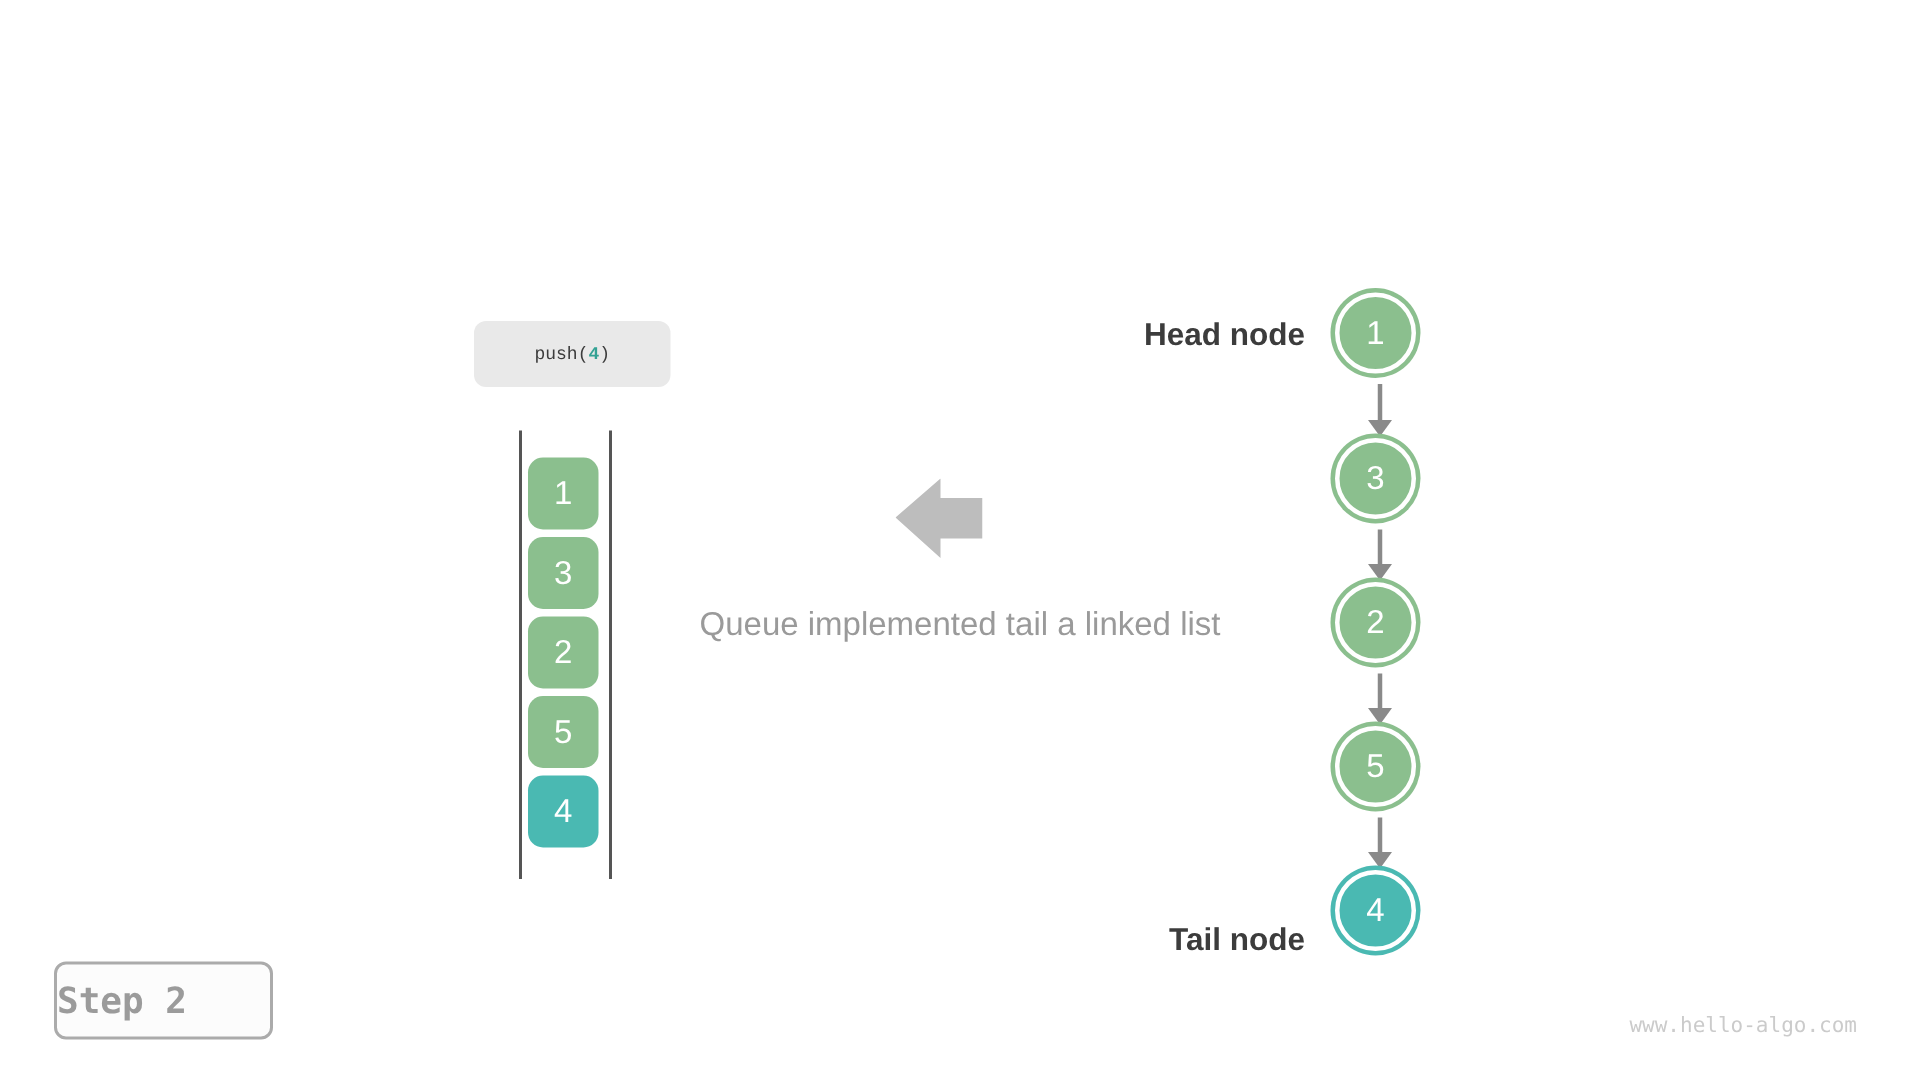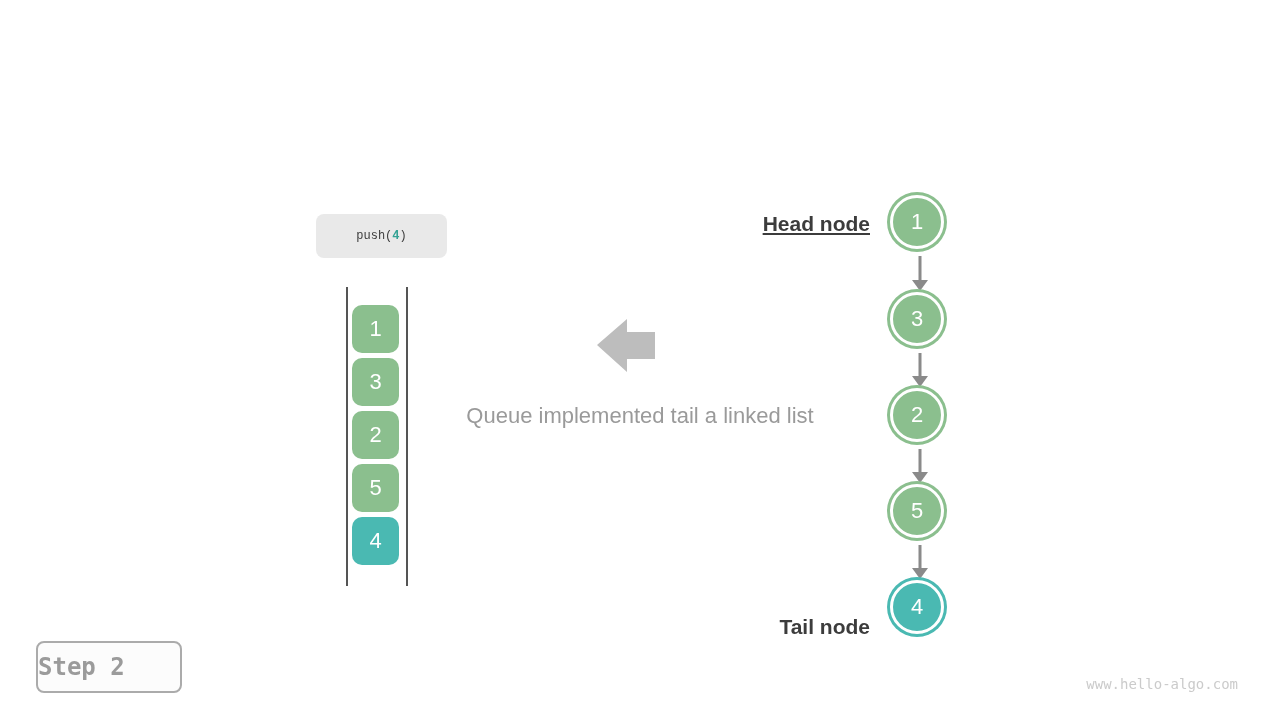--- a/index.html
+++ b/index.html
@@ -63,21 +63,21 @@
   .llarrow::after{
     content:'';position:absolute;left:50%;transform:translateX(-50%);bottom:0;
     width:0;height:0;border-left:8px solid transparent;border-right:8px solid transparent;
     border-top:11px solid var(--link-arrow);
   }
   
   .ll-label{
     position:absolute;right:410px;text-align:right;
     font-size:21px;font-weight:700;color:var(--dark-text);
   }
-  .ll-label.head{top:212px;text-decoration:underline;}
+  .ll-label.head{top:212px;}
   .ll-label.tail{top:583px;margin-top:32px;}
   
   .step-box{
     position:absolute;left:36px;top:641px;width:146px;height:52px;
     border:2px solid var(--step-border);border-radius:8px;background:#fcfcfc;
     box-sizing:border-box;display:flex;align-items:center;
     font-family:"DejaVu Sans Mono",monospace;font-size:24px;font-weight:bold;
     color:var(--step-text);
   }
   

